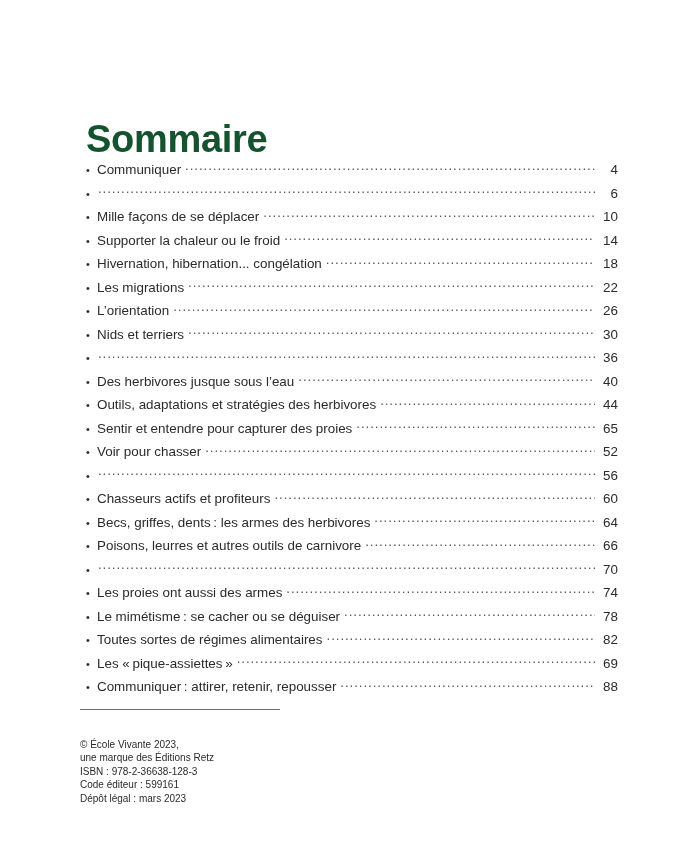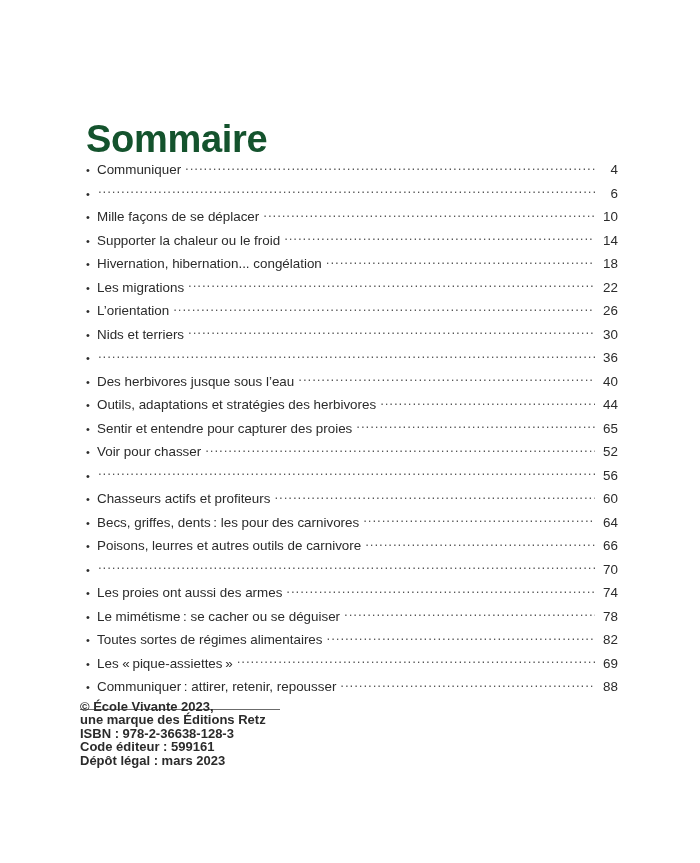--- a/index.html
+++ b/index.html
@@ -96,25 +96,24 @@
     left: 80px;
     top: 709px;
     width: 200px;
     height: 1px;
     background: #6b6b6b;
   }
 
   .imprint {
     position: absolute;
     left: 80px;
-    top: 700px;
-    font-size: 13px;
+    top: 738px;
+    font-size: 10px;
     line-height: 13.4px;
     color: #2b2b2b;
-    font-weight: bold;
   }
   .imprint div {
     white-space: nowrap;
   }
 </style>
 </head>
 <body>
 
 <div class="page">
 
@@ -203,21 +202,21 @@
         <span class="toc-page">56</span>
       </div>
       <div class="toc-entry">
         <span class="toc-bullet">•</span>
         <span class="toc-label">Chasseurs actifs et profiteurs</span>
         <span class="toc-leader"></span>
         <span class="toc-page">60</span>
       </div>
       <div class="toc-entry">
         <span class="toc-bullet">•</span>
-        <span class="toc-label">Becs, griffes, dents : les pour des carnivores</span>
+        <span class="toc-label">Becs, griffes, dents : les armes des herbivores</span>
         <span class="toc-leader"></span>
         <span class="toc-page">64</span>
       </div>
       <div class="toc-entry">
         <span class="toc-bullet">•</span>
         <span class="toc-label">Poisons, leurres et autres outils de carnivore</span>
         <span class="toc-leader"></span>
         <span class="toc-page">66</span>
       </div>
       <div class="toc-entry">

